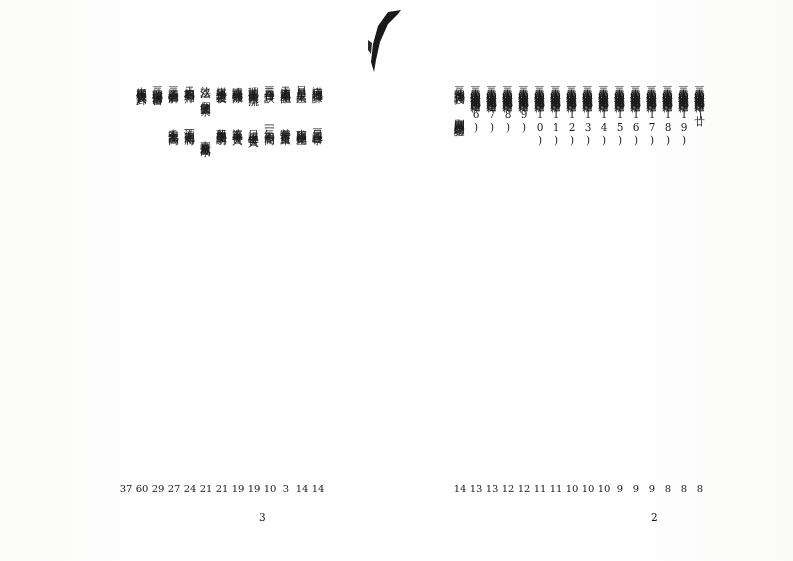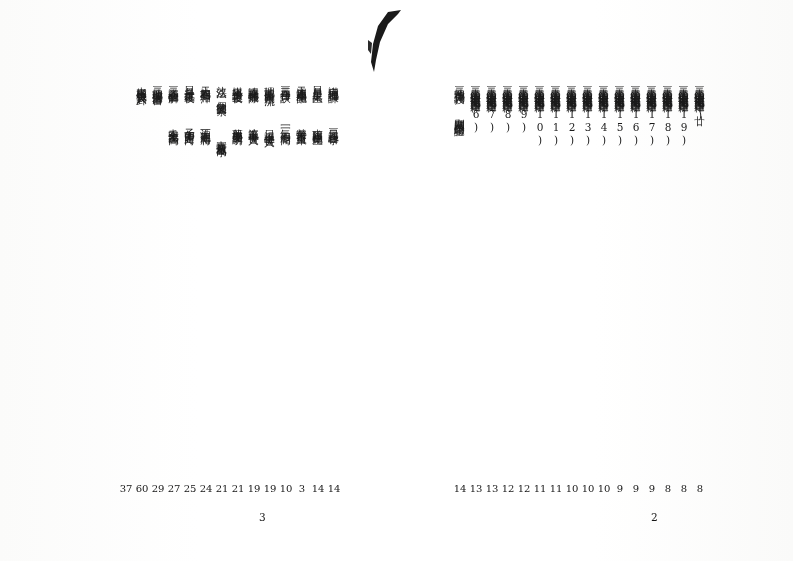--- a/index.html
+++ b/index.html
@@ -210,25 +210,20 @@
       <div class="toc-text">效法　一個父教國素</div>
       <div class="toc-text sub">實力扶敘萬萬學</div>
       <div class="toc-num">21</div>
     </div>
     <div class="toc-col">
       <div class="toc-text">天地相對不相沖</div>
       <div class="toc-text sub">沖丁無他不相將</div>
       <div class="toc-num">24</div>
     </div>
     <div class="toc-col">
-      <div class="toc-text">日月升沈生畫夜</div>
-      <div class="toc-text sub">子午卯酉定方向</div>
-      <div class="toc-num">25</div>
-    </div>
-    <div class="toc-col">
       <div class="toc-text">三元講義全圖解</div>
       <div class="toc-text sub">中乘七象法在內</div>
       <div class="toc-num">27</div>
     </div>
     <div class="toc-col">
       <div class="toc-text">三元地理與河圖洛書</div>
       <div class="toc-num">29</div>
     </div>
     <div class="toc-col">
       <div class="toc-text">太極兩儀生後天八卦</div>

